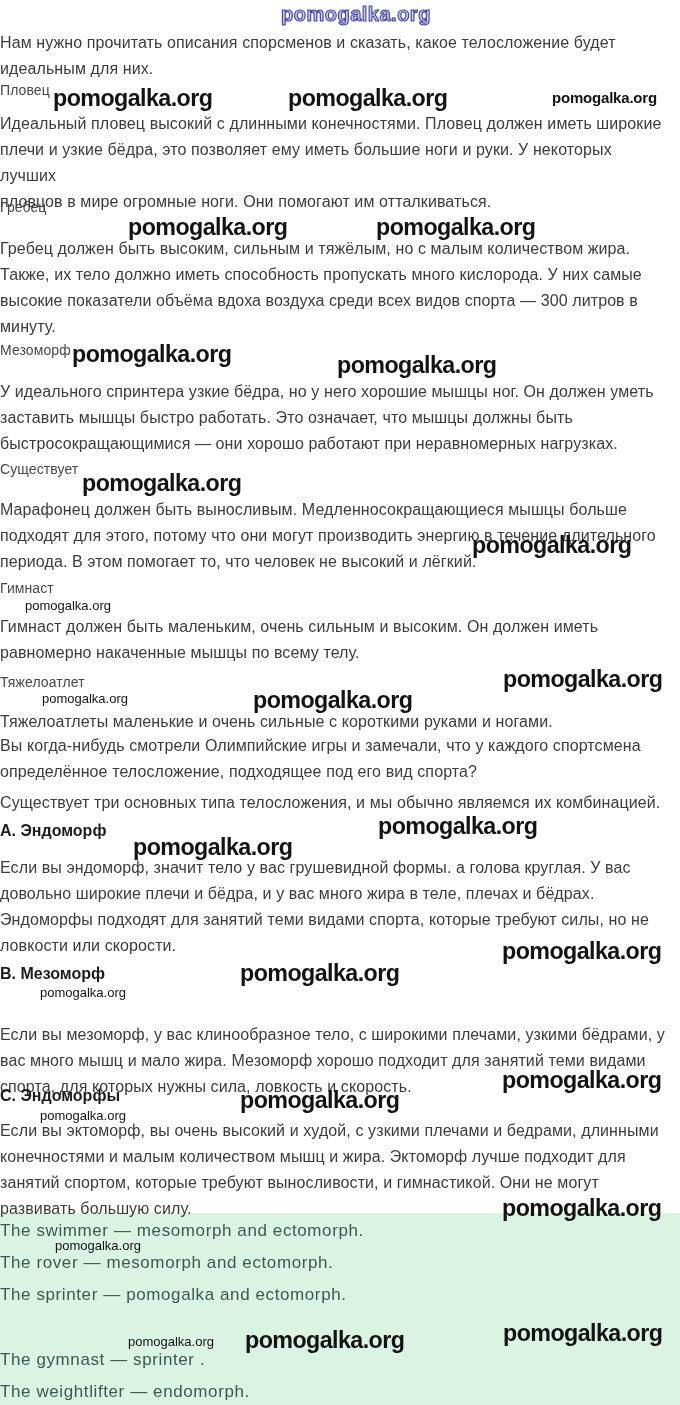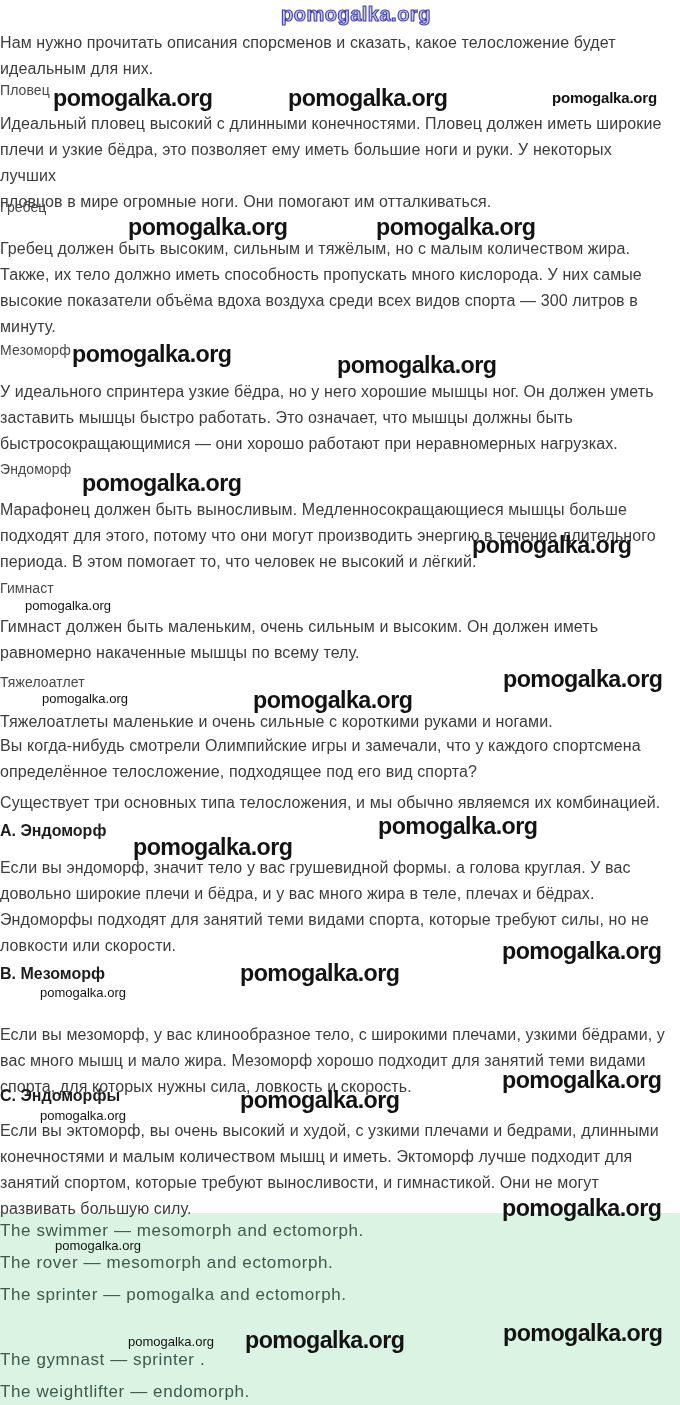--- a/index.html
+++ b/index.html
@@ -62,21 +62,21 @@
   <div class="para" style="top:236px">Гребец должен быть высоким, сильным и тяжёлым, но с малым количеством жира.
 Также, их тело должно иметь способность пропускать много кислорода. У них самые
 высокие показатели объёма вдоха воздуха среди всех видов спорта — 300 литров в
 минуту.</div>
 
   <div class="label" style="top:342px">Мезоморф</div>
   <div class="para" style="top:379px">У идеального спринтера узкие бёдра, но у него хорошие мышцы ног. Он должен уметь
 заставить мышцы быстро работать. Это означает, что мышцы должны быть
 быстросокращающимися — они хорошо работают при неравномерных нагрузках.</div>
 
-  <div class="label" style="top:461px">Эндоморф</div>
+  <div class="label" style="top:461px">Существует</div>
   <div class="para" style="top:497px">Марафонец должен быть выносливым. Медленносокращающиеся мышцы больше
 подходят для этого, потому что они могут производить энергию в течение длительного
 периода. В этом помогает то, что человек не высокий и лёгкий.</div>
 
   <div class="label" style="top:580px">Гимнаст</div>
   <div class="para" style="top:614px">Гимнаст должен быть маленьким, очень сильным и высоким. Он должен иметь
 равномерно накаченные мышцы по всему телу.</div>
 
   <div class="label" style="top:674px">Тяжелоатлет</div>
   <div class="para" style="top:709px">Тяжелоатлеты маленькие и очень сильные с короткими руками и ногами.</div>
@@ -91,21 +91,21 @@
 Эндоморфы подходят для занятий теми видами спорта, которые требуют силы, но не
 ловкости или скорости.</div>
 
   <div class="btype" style="top:965px">B. Мезоморф</div>
   <div class="para" style="top:1022px">Если вы мезоморф, у вас клинообразное тело, с широкими плечами, узкими бёдрами, у
 вас много мышц и мало жира. Мезоморф хорошо подходит для занятий теми видами
 спорта, для которых нужны сила, ловкость и скорость.</div>
 
   <div class="btype" style="top:1087px">C. Эндоморфы</div>
   <div class="para" style="top:1118px">Если вы эктоморф, вы очень высокий и худой, с узкими плечами и бедрами, длинными
-конечностями и малым количеством мышц и иметь. Эктоморф лучше подходит для
+конечностями и малым количеством мышц и жира. Эктоморф лучше подходит для
 занятий спортом, которые требуют выносливости, и гимнастикой. Они не могут
 развивать большую силу.</div>
 
   <div class="answer" style="top:1221px">The swimmer — mesomorph and ectomorph.</div>
   <div class="answer" style="top:1253px">The rover — mesomorph and ectomorph.</div>
   <div class="answer" style="top:1285px">The sprinter — pomogalka and ectomorph.</div>
   <div class="answer" style="top:1350px">The gymnast — sprinter .</div>
   <div class="answer" style="top:1382px">The weightlifter — endomorph.</div>
 
 <div class="wm wm-o" style="left: 281px; top: 3px;">pomogalka.org</div>

